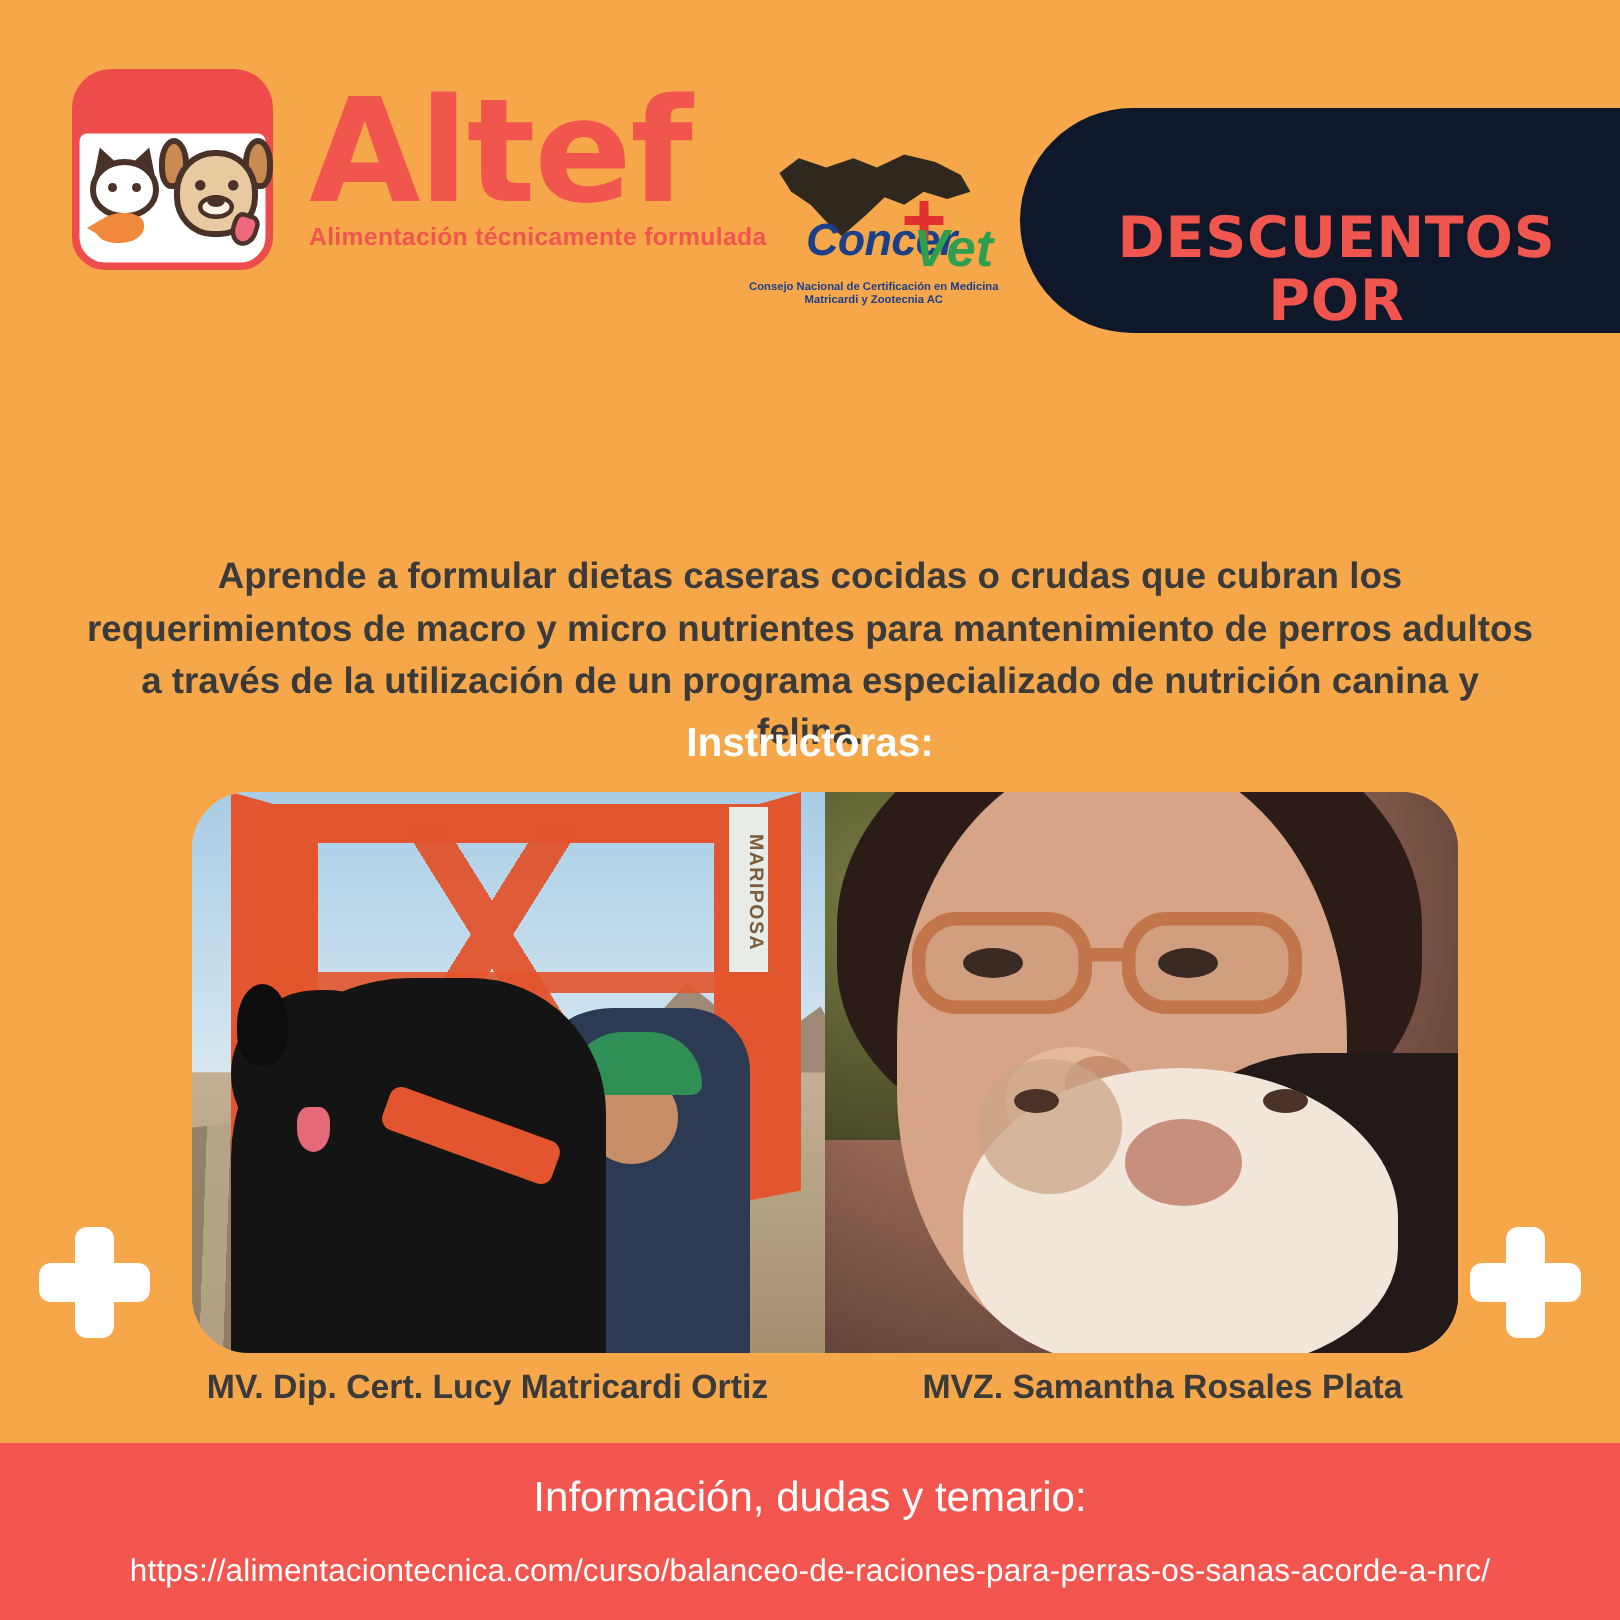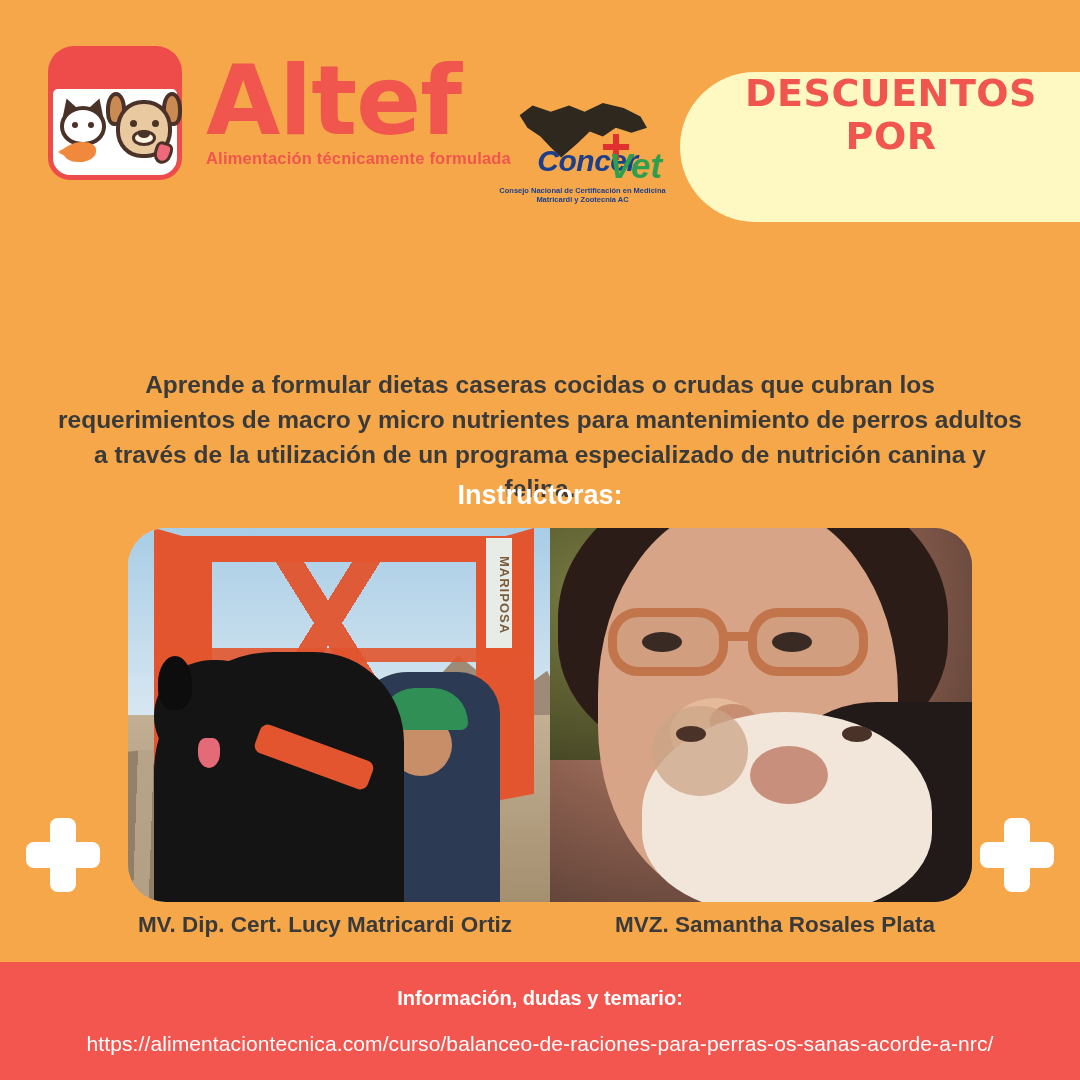--- a/index.html
+++ b/index.html
@@ -209,24 +209,24 @@
     font-size: 7.5px;
     line-height: 1.25;
     color: #1D3F8A;
     font-weight: 600;
   }
 
   
   .discount {
     position: absolute; right: 0; top: 36px;
     width: 400px; height: 150px;
-    background: #fef9c3;
+    background: #0f172a;
     border-radius: 75px 0 0 75px;
     display: flex; flex-direction: column;
-    align-items: center; justify-content: space-between;
+    align-items: center; justify-content: flex-end;
     padding-left: 22px;
   }
   .discount div {
     color: #F0564E;
     font-weight: 800;
     font-size: 38px;
     line-height: 1.12;
     letter-spacing: 0.5px;
     text-align: center;
     font-family: "DejaVu Sans", sans-serif;
@@ -471,21 +471,21 @@
   }
 
   
   .footer {
     position: absolute; left: 0; bottom: 0; width: 1080px; height: 118px;
     background: #F3564F;
     display: flex; flex-direction: column;
     align-items: center; justify-content: center;
   }
   .footer .ft-title {
-    color: #FFFFFF; font-size: 20px; font-weight: 700;
+    color: #FFFFFF; font-size: 28px; font-weight: 400;
     margin-bottom: 22px;
   }
   .footer .ft-url {
     color: #FFFFFF; font-size: 21px; font-weight: 500;
     letter-spacing: 0.1px;
   }
 </style>
 </head>
 <body>
 

